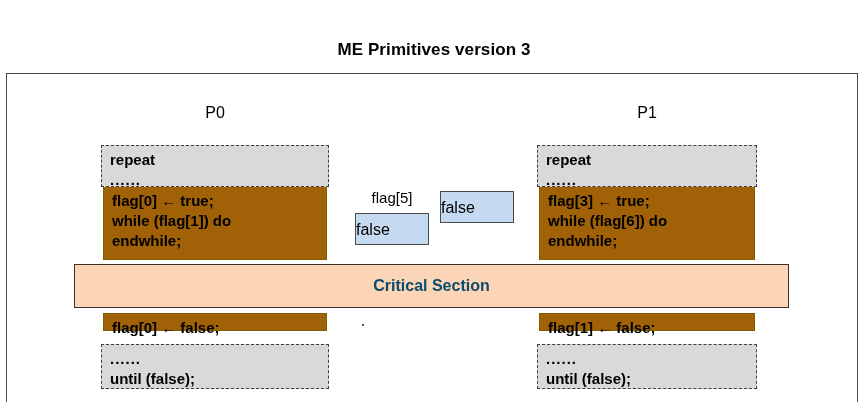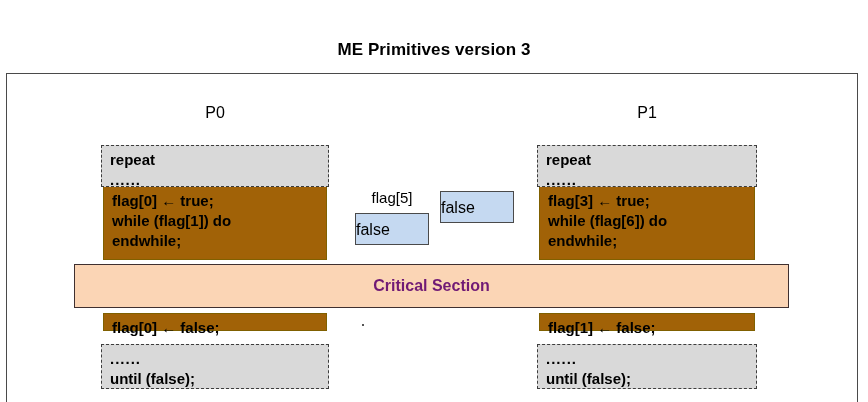--- a/index.html
+++ b/index.html
@@ -135,21 +135,21 @@
     top: 232px;
     width: 715px;
     height: 44px;
     background: #fbd5b5;
     border: 1.4px solid #3f3030;
     box-sizing: border-box;
     text-align: center;
     line-height: 42px;
     font-size: 16px;
     font-weight: bold;
-    color: #701a75;
+    color: #0c4a6e;
   }
 </style>
 </head>
 <body>
 
 <div id="slide">
 
   <div class="slide-title">ME Primitives version 3</div>
 
   <div class="outer-frame"></div>

